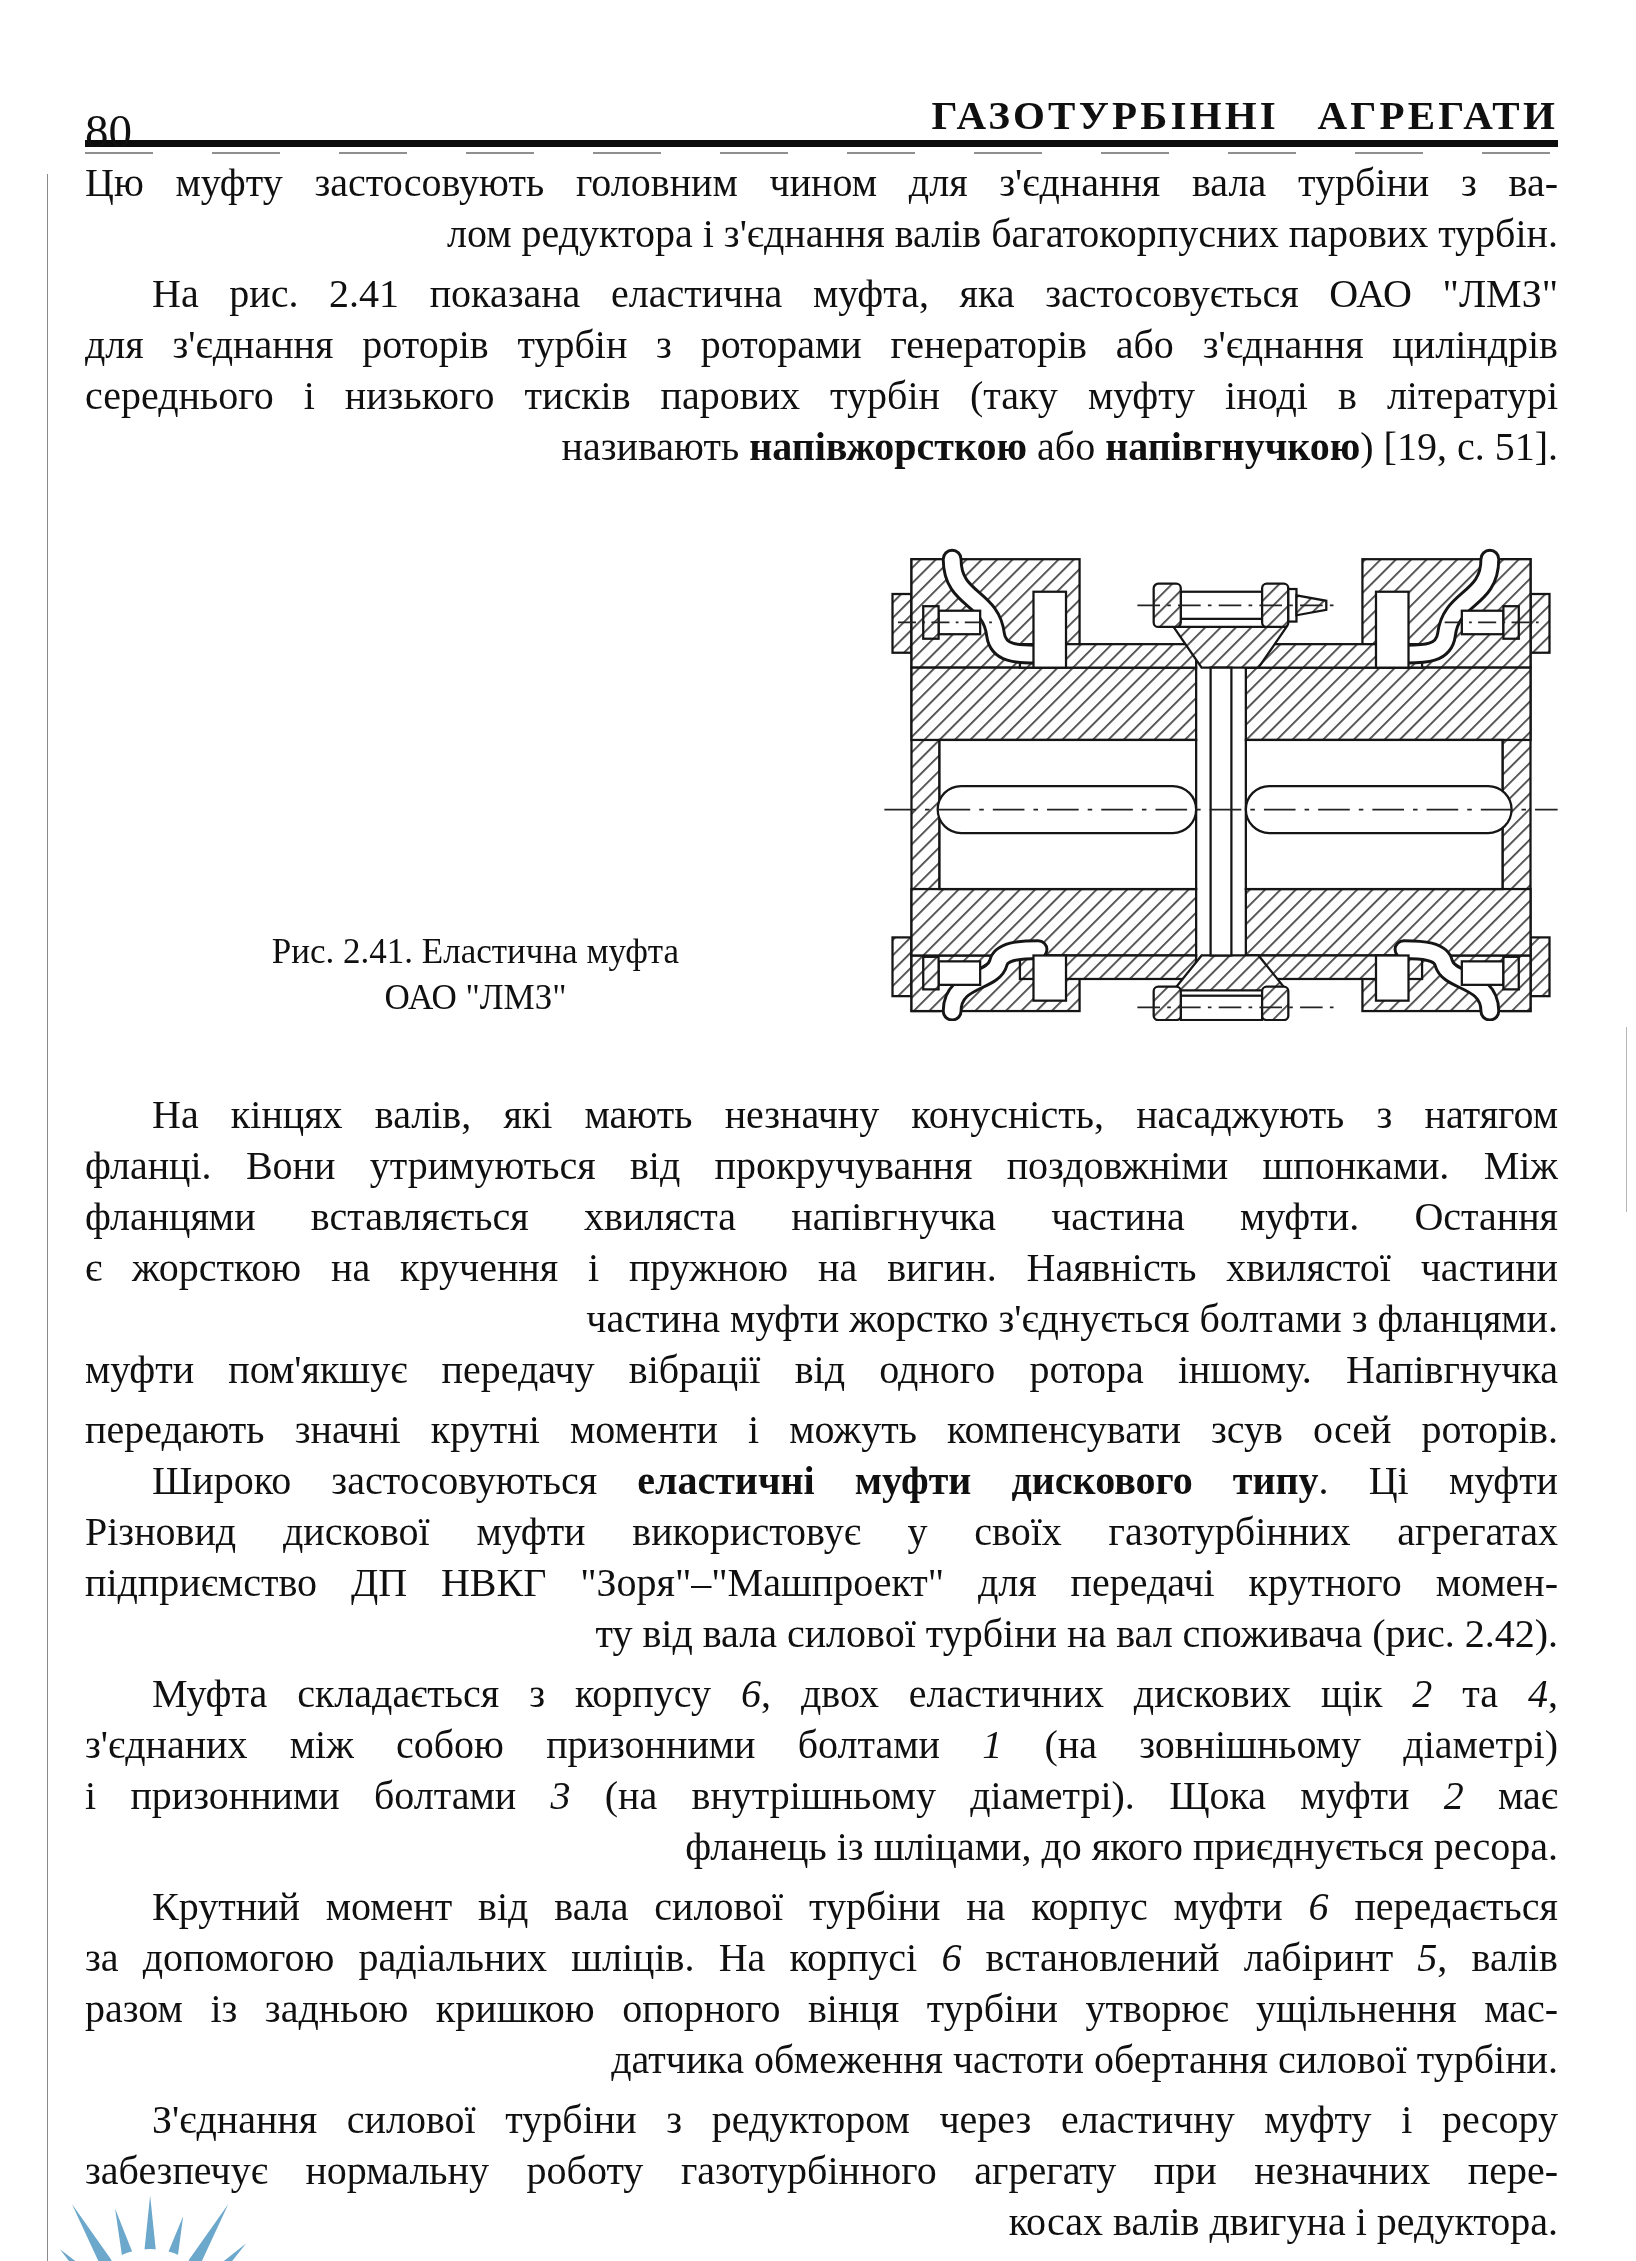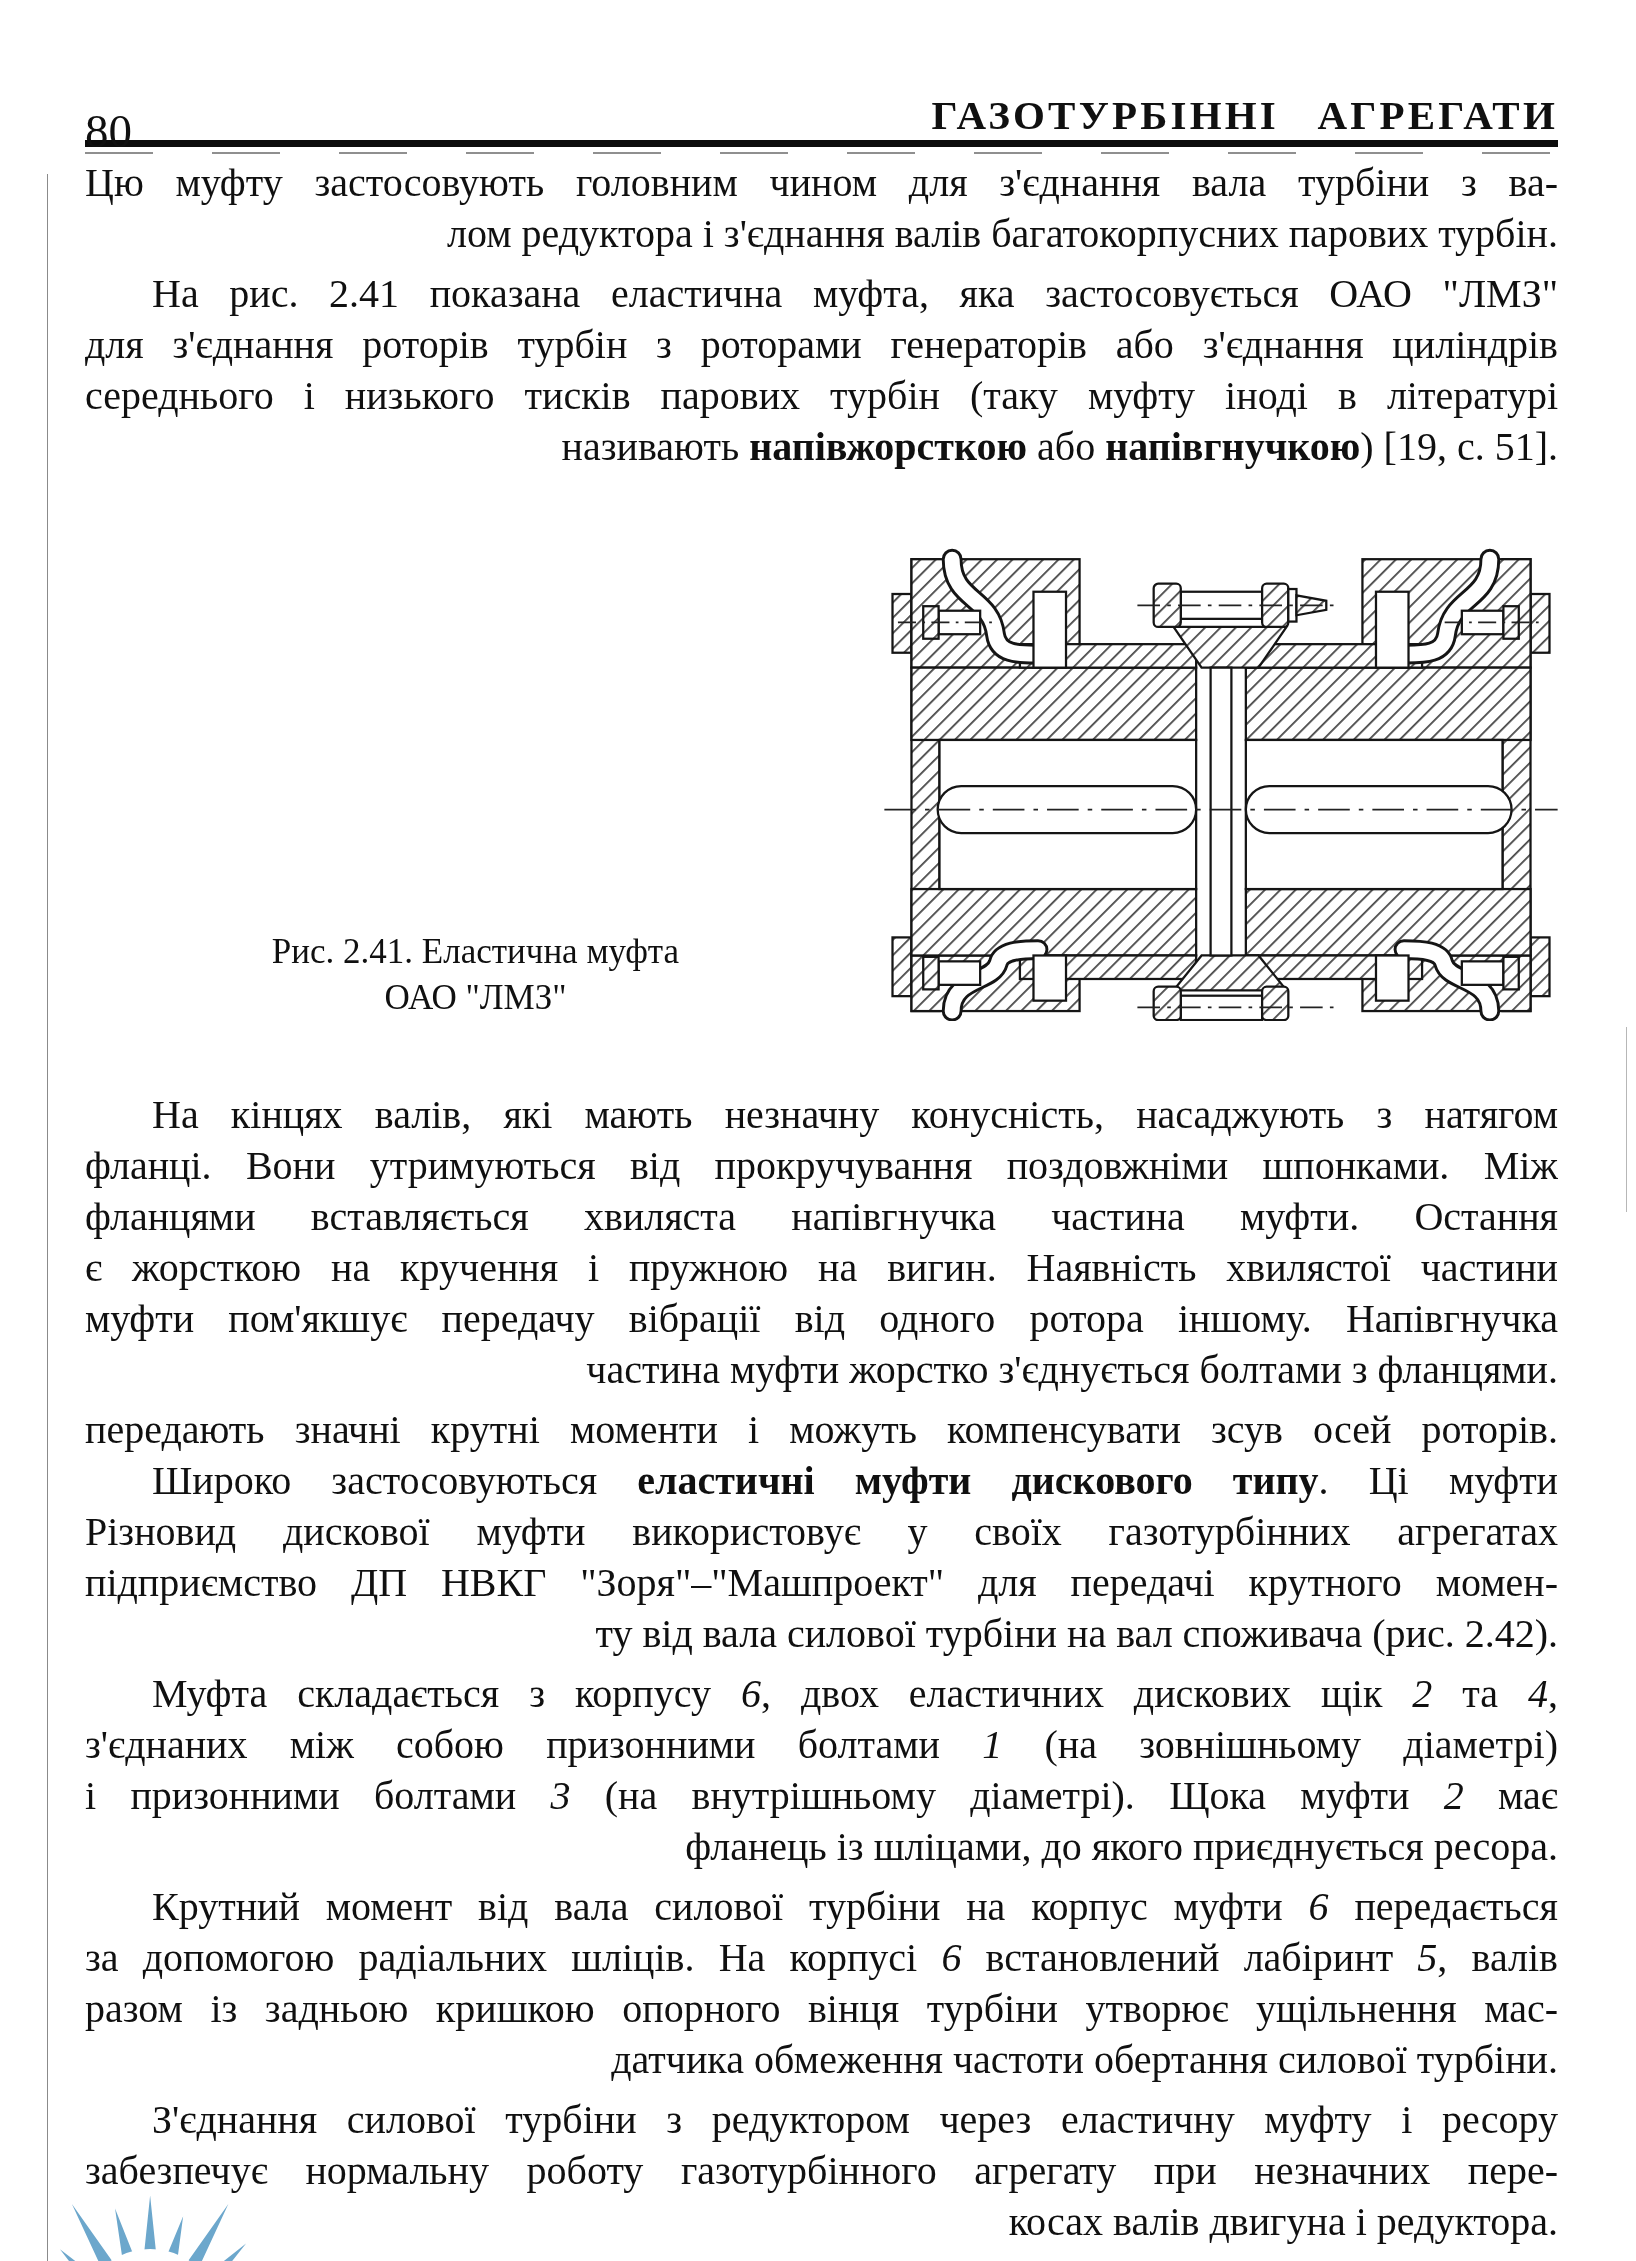--- a/index.html
+++ b/index.html
@@ -193,22 +193,22 @@
         </g>
       </svg>
     </div>
 
     <div class="body-block">
         <div class="para">
           <div class="line jline indent"><span>На кінцях валів, які мають незначну конусність, насаджують з натягом</span></div>
           <div class="line jline"><span>фланці. Вони утримуються від прокручування поздовжніми шпонками. Між</span></div>
           <div class="line jline"><span>фланцями вставляється хвиляста напівгнучка частина муфти. Остання</span></div>
           <div class="line jline"><span>є жорсткою на кручення і пружною на вигин. Наявність хвилястої частини</span></div>
+          <div class="line"><span>частина муфти жорстко з'єднується болтами з фланцями.</span></div>
           <div class="line jline"><span>муфти пом'якшує передачу вібрації від одного ротора іншому. Напівгнучка</span></div>
-          <div class="line"><span>частина муфти жорстко з'єднується болтами з фланцями.</span></div>
         </div>
         <div class="para">
           <div class="line jline"><span>передають значні крутні моменти і можуть компенсувати зсув осей роторів.</span></div>
           <div class="line jline indent"><span>Широко застосовуються </span><span class="b">еластичні муфти дискового типу</span><span>. Ці муфти</span></div>
           <div class="line jline"><span>Різновид дискової муфти використовує у своїх газотурбінних агрегатах</span></div>
           <div class="line jline"><span>підприємство ДП НВКГ "Зоря"–"Машпроект" для передачі крутного момен-</span></div>
           <div class="line"><span>ту від вала силової турбіни на вал споживача (рис. 2.42).</span></div>
         </div>
         <div class="para">
           <div class="line jline indent"><span>Муфта складається з корпусу </span><span class="i">6</span><span>, двох еластичних дискових щік </span><span class="i">2</span><span> та </span><span class="i">4</span><span>,</span></div>

